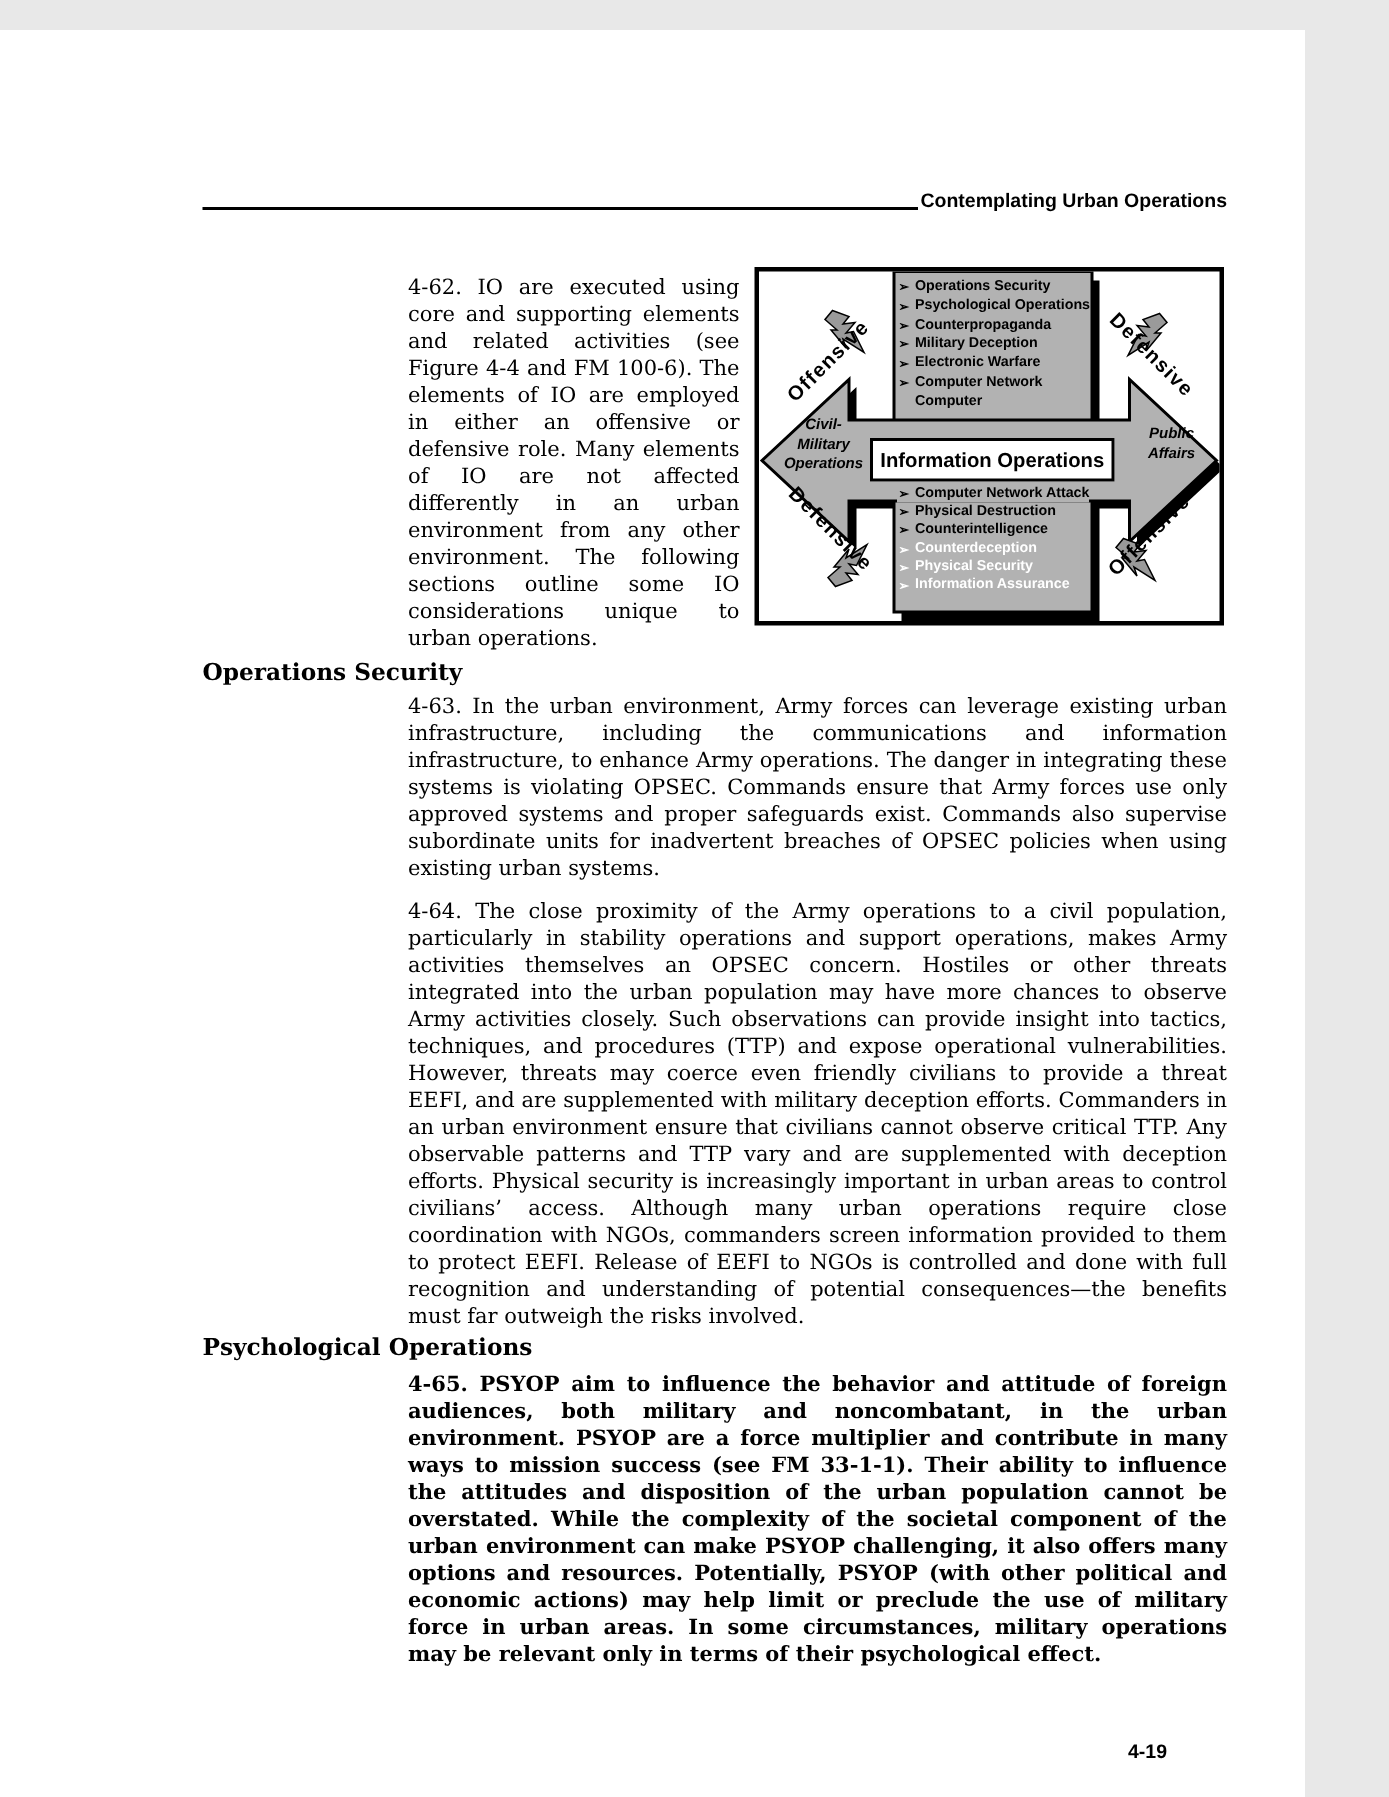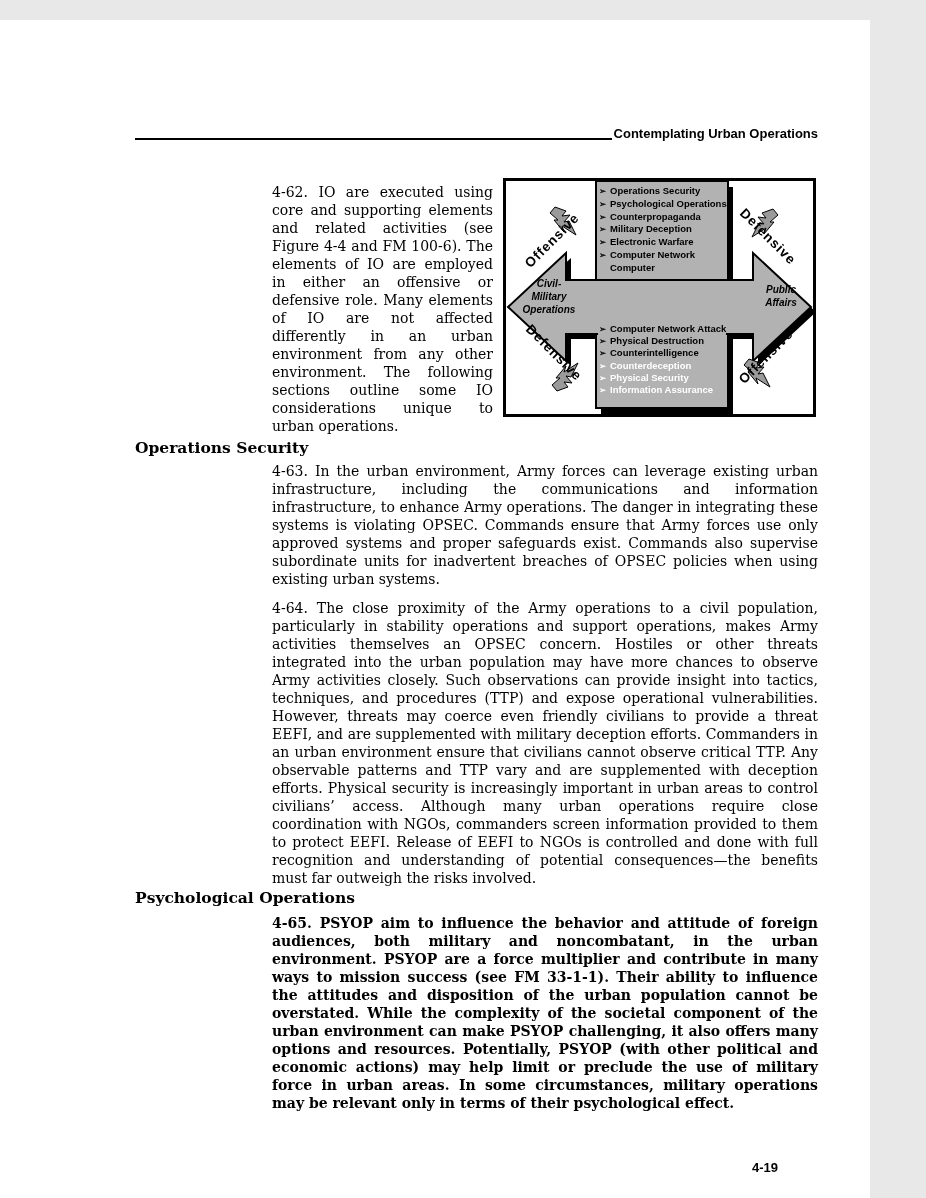--- a/index.html
+++ b/index.html
@@ -137,20 +137,21 @@
 
     <ul class="io-list top">
       <li><span class="blt">➢</span><span>Operations Security</span></li>
       <li><span class="blt">➢</span><span>Psychological Operations</span></li>
       <li><span class="blt">➢</span><span>Counterpropaganda</span></li>
       <li><span class="blt">➢</span><span>Military Deception</span></li>
       <li><span class="blt">➢</span><span>Electronic Warfare</span></li>
       <li><span class="blt">➢</span><span>Computer Network Computer</span></li>
     </ul>
 
+    <div class="center-box">Information Operations</div>
 
     <ul class="io-list bottom">
       <li><span class="blt">➢</span><span>Computer Network Attack</span></li>
       <li><span class="blt">➢</span><span>Physical Destruction</span></li>
       <li><span class="blt">➢</span><span>Counterintelligence</span></li>
       <li class="wh"><span class="blt">➢</span><span>Counterdeception</span></li>
       <li class="wh"><span class="blt">➢</span><span>Physical Security</span></li>
       <li class="wh"><span class="blt">➢</span><span>Information Assurance</span></li>
     </ul>
   </div>

